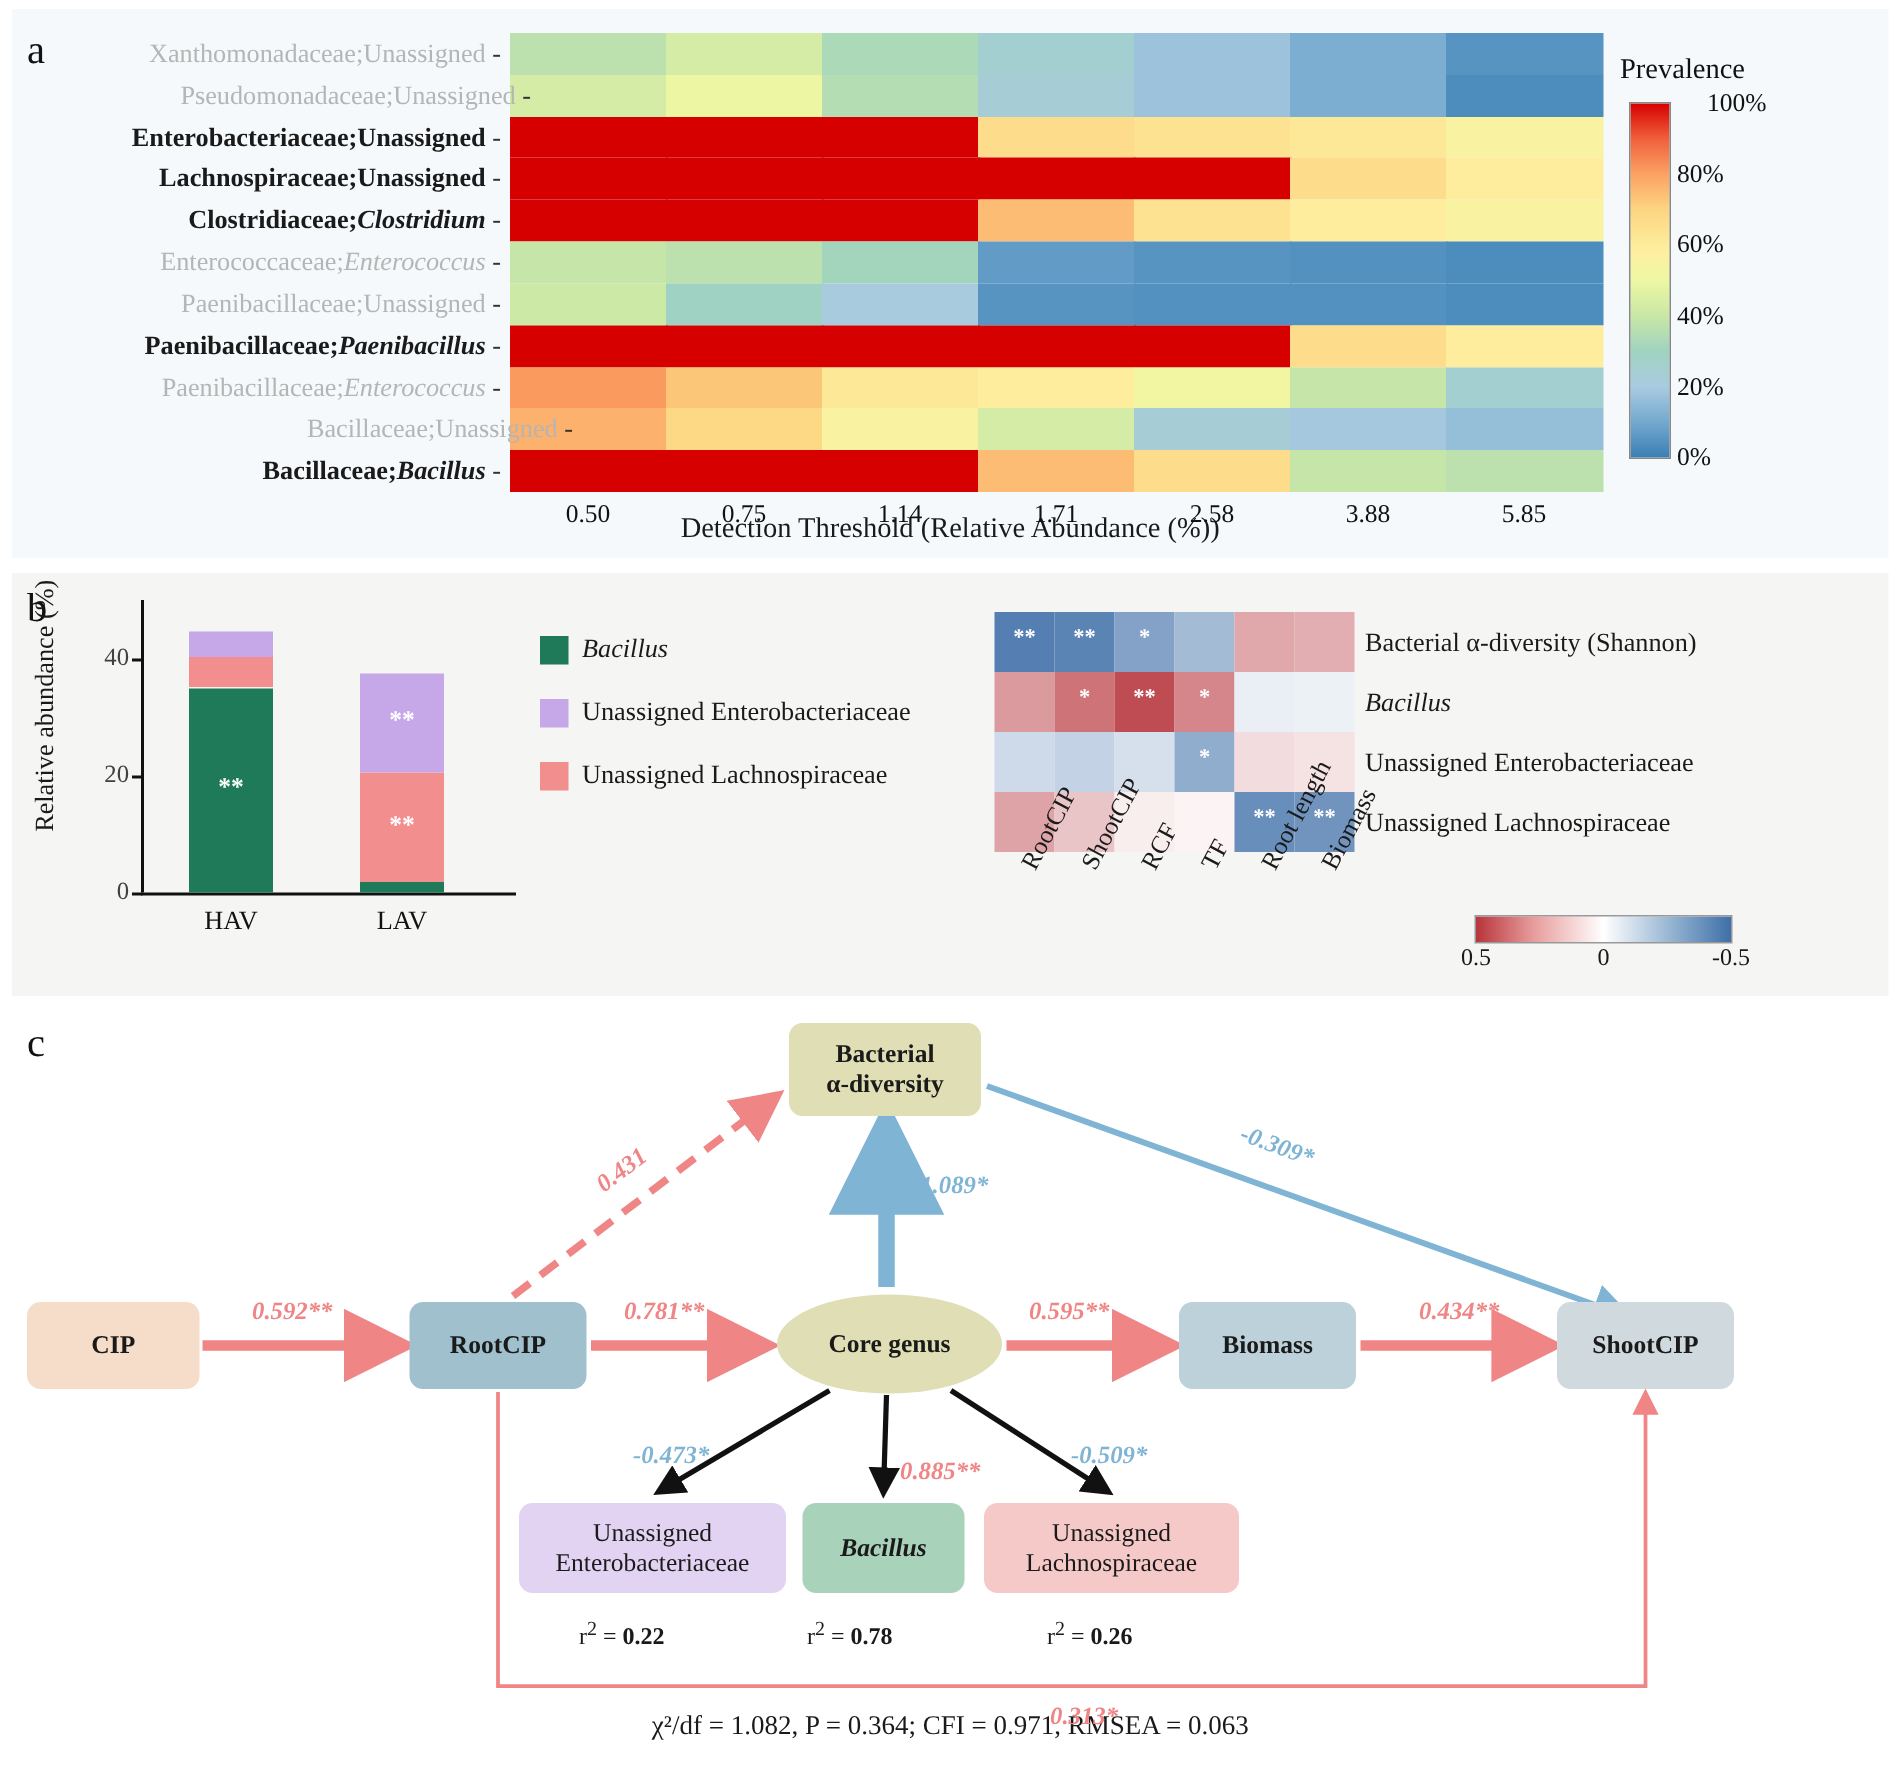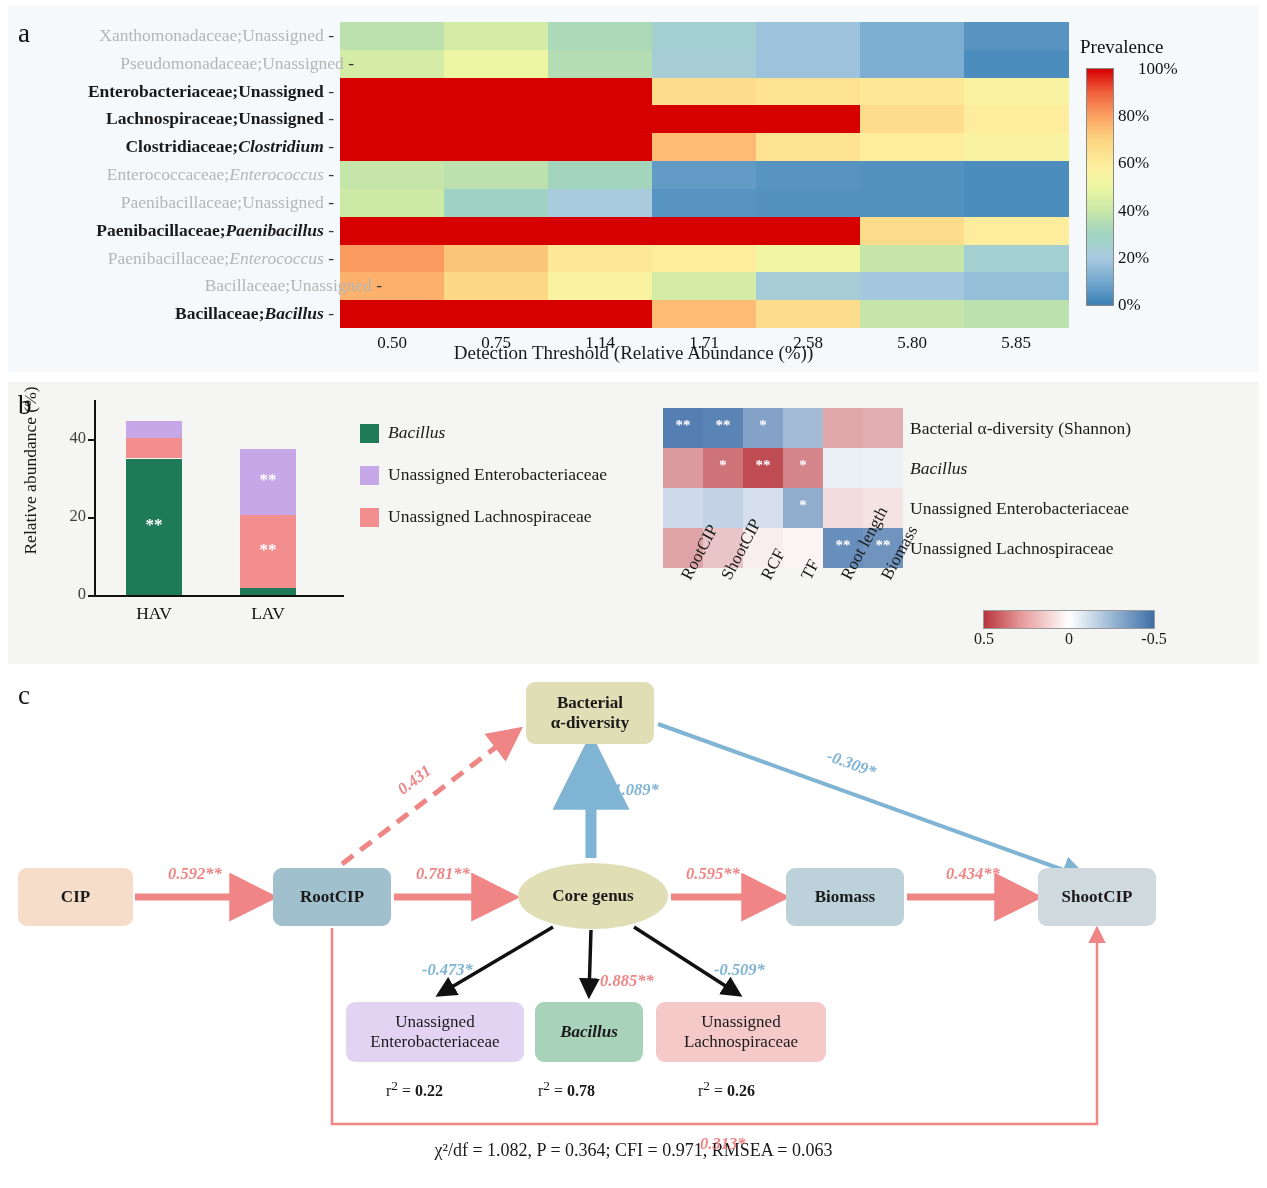--- a/index.html
+++ b/index.html
@@ -169,21 +169,21 @@
     <div class="rowlabel" style="top: 182.909px; line-height: 27.8182px; height: 27.8182px; right: 925px;"><span style="color:#b5b5b5">Paenibacillaceae;Unassigned</span><span style="color:#333;"> -</span></div>
     <div class="rowlabel" style="top: 210.727px; line-height: 27.8182px; height: 27.8182px; right: 925px;"><b>Paenibacillaceae;<i>Paenibacillus</i></b><span style="color:#333;"> -</span></div>
     <div class="rowlabel" style="top: 238.545px; line-height: 27.8182px; height: 27.8182px; right: 925px;"><span style="color:#b5b5b5">Paenibacillaceae;<i>Enterococcus</i></span><span style="color:#333;"> -</span></div>
     <div class="rowlabel" style="top: 266.364px; line-height: 27.8182px; height: 27.8182px; right: 877px;"><span style="color:#b5b5b5">Bacillaceae;Unassigned</span><span style="color:#333;"> -</span></div>
     <div class="rowlabel" style="top: 294.182px; line-height: 27.8182px; height: 27.8182px; right: 925px;"><b>Bacillaceae;<i>Bacillus</i></b><span style="color:#333;"> -</span></div>
     <div class="tick-a" style="left: 332px; top: 327px; width: 104px; text-align: center;">0.50</div>
     <div class="tick-a" style="left: 436px; top: 327px; width: 104px; text-align: center;">0.75</div>
     <div class="tick-a" style="left: 540px; top: 327px; width: 104px; text-align: center;">1.14</div>
     <div class="tick-a" style="left: 644px; top: 327px; width: 104px; text-align: center;">1.71</div>
     <div class="tick-a" style="left: 748px; top: 327px; width: 104px; text-align: center;">2.58</div>
-    <div class="tick-a" style="left: 852px; top: 327px; width: 104px; text-align: center;">5.80</div>
+    <div class="tick-a" style="left: 852px; top: 327px; width: 104px; text-align: center;">3.88</div>
     <div class="tick-a" style="left: 956px; top: 327px; width: 104px; text-align: center;">5.85</div>
     <div class="cbl" style="top: 53px; margin-left: 20px;">100%</div>
     <div class="cbl" style="top: 100.2px;">80%</div>
     <div class="cbl" style="top: 147.4px;">60%</div>
     <div class="cbl" style="top: 194.6px;">40%</div>
     <div class="cbl" style="top: 241.8px;">20%</div>
     <div class="cbl" style="top: 289px;">0%</div>
   </div>
 
 <div id="panelB">

